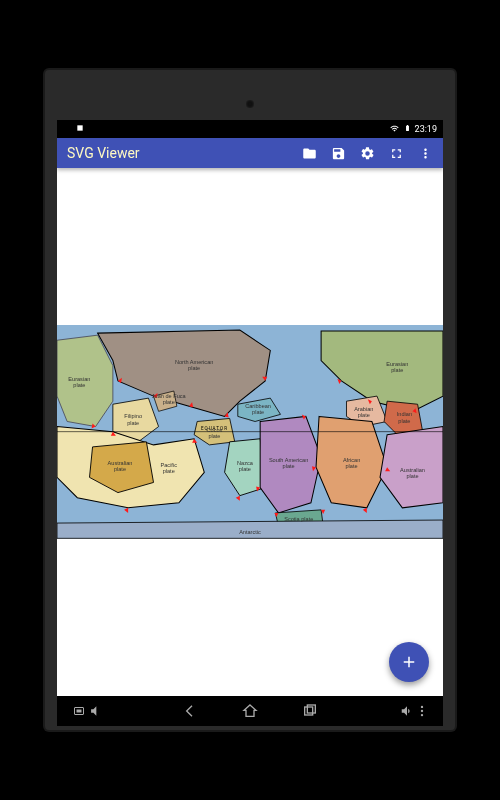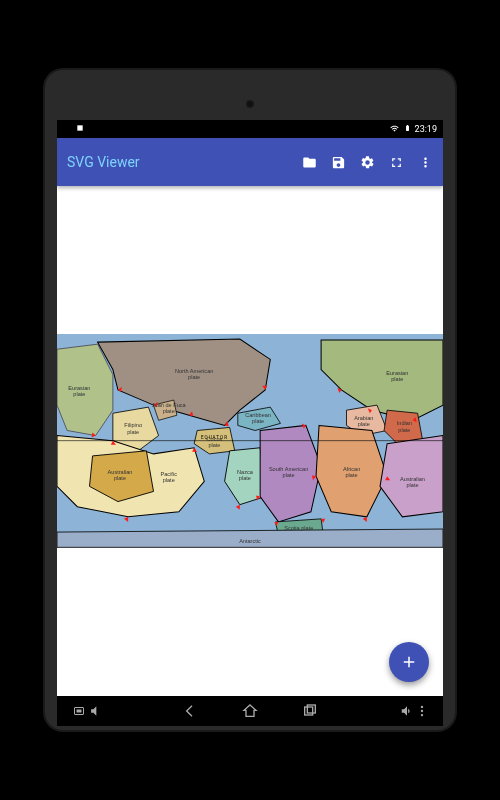--- a/index.html
+++ b/index.html
@@ -11,21 +11,21 @@
     font-family: Roboto, Arial, sans-serif;
     display: flex;
     align-items: center;
     justify-content: center;
     overflow: hidden;
   }
   .tablet {
     width: 410px;
     height: 660px;
     background: #2a2a2a;
-    border-radius: 18px;
+    border-radius: 4px;
     box-shadow: 0 0 0 2px #1a1a1a, 0 10px 30px rgba(0,0,0,0.8);
     display: flex;
     flex-direction: column;
     align-items: center;
     padding: 30px 12px 4px;
     box-sizing: border-box;
   }
   .camera {
     width: 8px;
     height: 8px;
@@ -53,25 +53,25 @@
     color: #fff;
     font-size: 9px;
   }
   .status-left, .status-right {
     display: flex;
     align-items: center;
     gap: 4px;
   }
   .status-right svg { fill: #fff; }
   .app-bar {
-    height: 48px;
+    height: 30px;
     background: #3f51b5;
     display: flex;
     align-items: center;
-    color: #7dd3fc;
+    color: #fef9c3;
     padding: 0 10px;
     font-size: 14px;
     box-shadow: 0 2px 4px rgba(0,0,0,0.3);
     z-index: 2;
   }
   .app-title { flex: 1; }
   .app-actions { display: flex; align-items: center; gap: 14px; }
   .app-actions span { display: flex; align-items: center; cursor: pointer; }
   .app-actions svg { fill: #fff; }
   .content {

